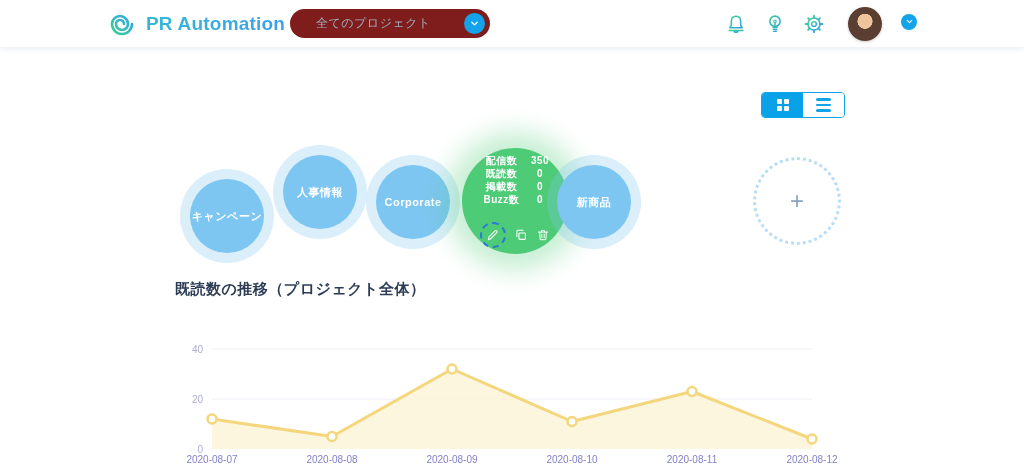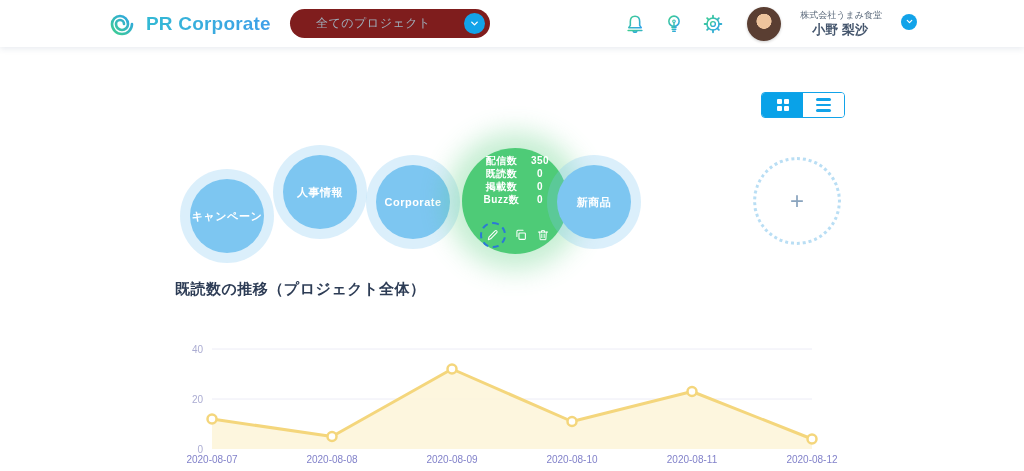--- a/index.html
+++ b/index.html
@@ -107,21 +107,21 @@
   <div class="logo">
     <svg width="32" height="32" viewBox="0 0 32 32">
       <defs>
         <linearGradient id="lg" x1="0" y1="1" x2="1" y2="0">
           <stop offset="0" stop-color="#3ecf8e"></stop>
             <stop offset="1" stop-color="#2da2ea"></stop>
         </linearGradient>
       </defs>
       <path d="M26 16 A10 10 0 1 1 6 16 A8 8 0 1 1 22 16 A6 6 0 1 1 10 16 A4 4 0 1 1 18 16" fill="none" stroke="url(#lg)" stroke-width="2.6" stroke-linecap="round"></path>
     </svg>
-    <span class="logo-text">PR Corporate</span>
+    <span class="logo-text">PR Automation</span>
   </div>
 
   <div class="proj-select">
     <span class="proj-select-label">全てのプロジェクト</span>
     <span class="chev-btn">
       <svg width="11" height="11" viewBox="0 0 24 24">
           <path d="M6 9l6 6 6-6" fill="none" stroke="#fff" stroke-width="3" stroke-linecap="round" stroke-linejoin="round"></path>
         </svg>
     </span>
   </div>
@@ -159,24 +159,20 @@
               <stop offset="0" stop-color="#3ecf8e"></stop>
               <stop offset="1" stop-color="#2da2ea"></stop>
             </linearGradient>
           </defs>
         <circle cx="12" cy="12" r="6.6" fill="none" stroke="url(#g3)" stroke-width="1.7"></circle>
         <circle cx="12" cy="12" r="2.6" fill="none" stroke="url(#g3)" stroke-width="1.5"></circle>
         <path d="M18.8 12h2.3M16.8 16.8l1.6 1.6M12 18.8v2.3M7.2 16.8l-1.6 1.6M5.2 12H2.9M7.2 7.2L5.6 5.6M12 5.2V2.9M16.8 7.2l1.6-1.6" stroke="url(#g3)" stroke-width="2" stroke-linecap="round"></path>
       </svg>
     </span>
     <span class="avatar"></span>
-    <span class="user-info">
-      <span class="user-company">株式会社うまみ食堂</span>
-      <span class="user-name">小野 梨沙</span>
-    </span>
     <span class="user-chev">
       <svg width="9" height="9" viewBox="0 0 24 24">
           <path d="M6 9l6 6 6-6" fill="none" stroke="#fff" stroke-width="3.2" stroke-linecap="round" stroke-linejoin="round"></path>
         </svg>
     </span>
   </div>
 </div>
 
 <div class="view-toggle">
   <div class="vt-seg active">

